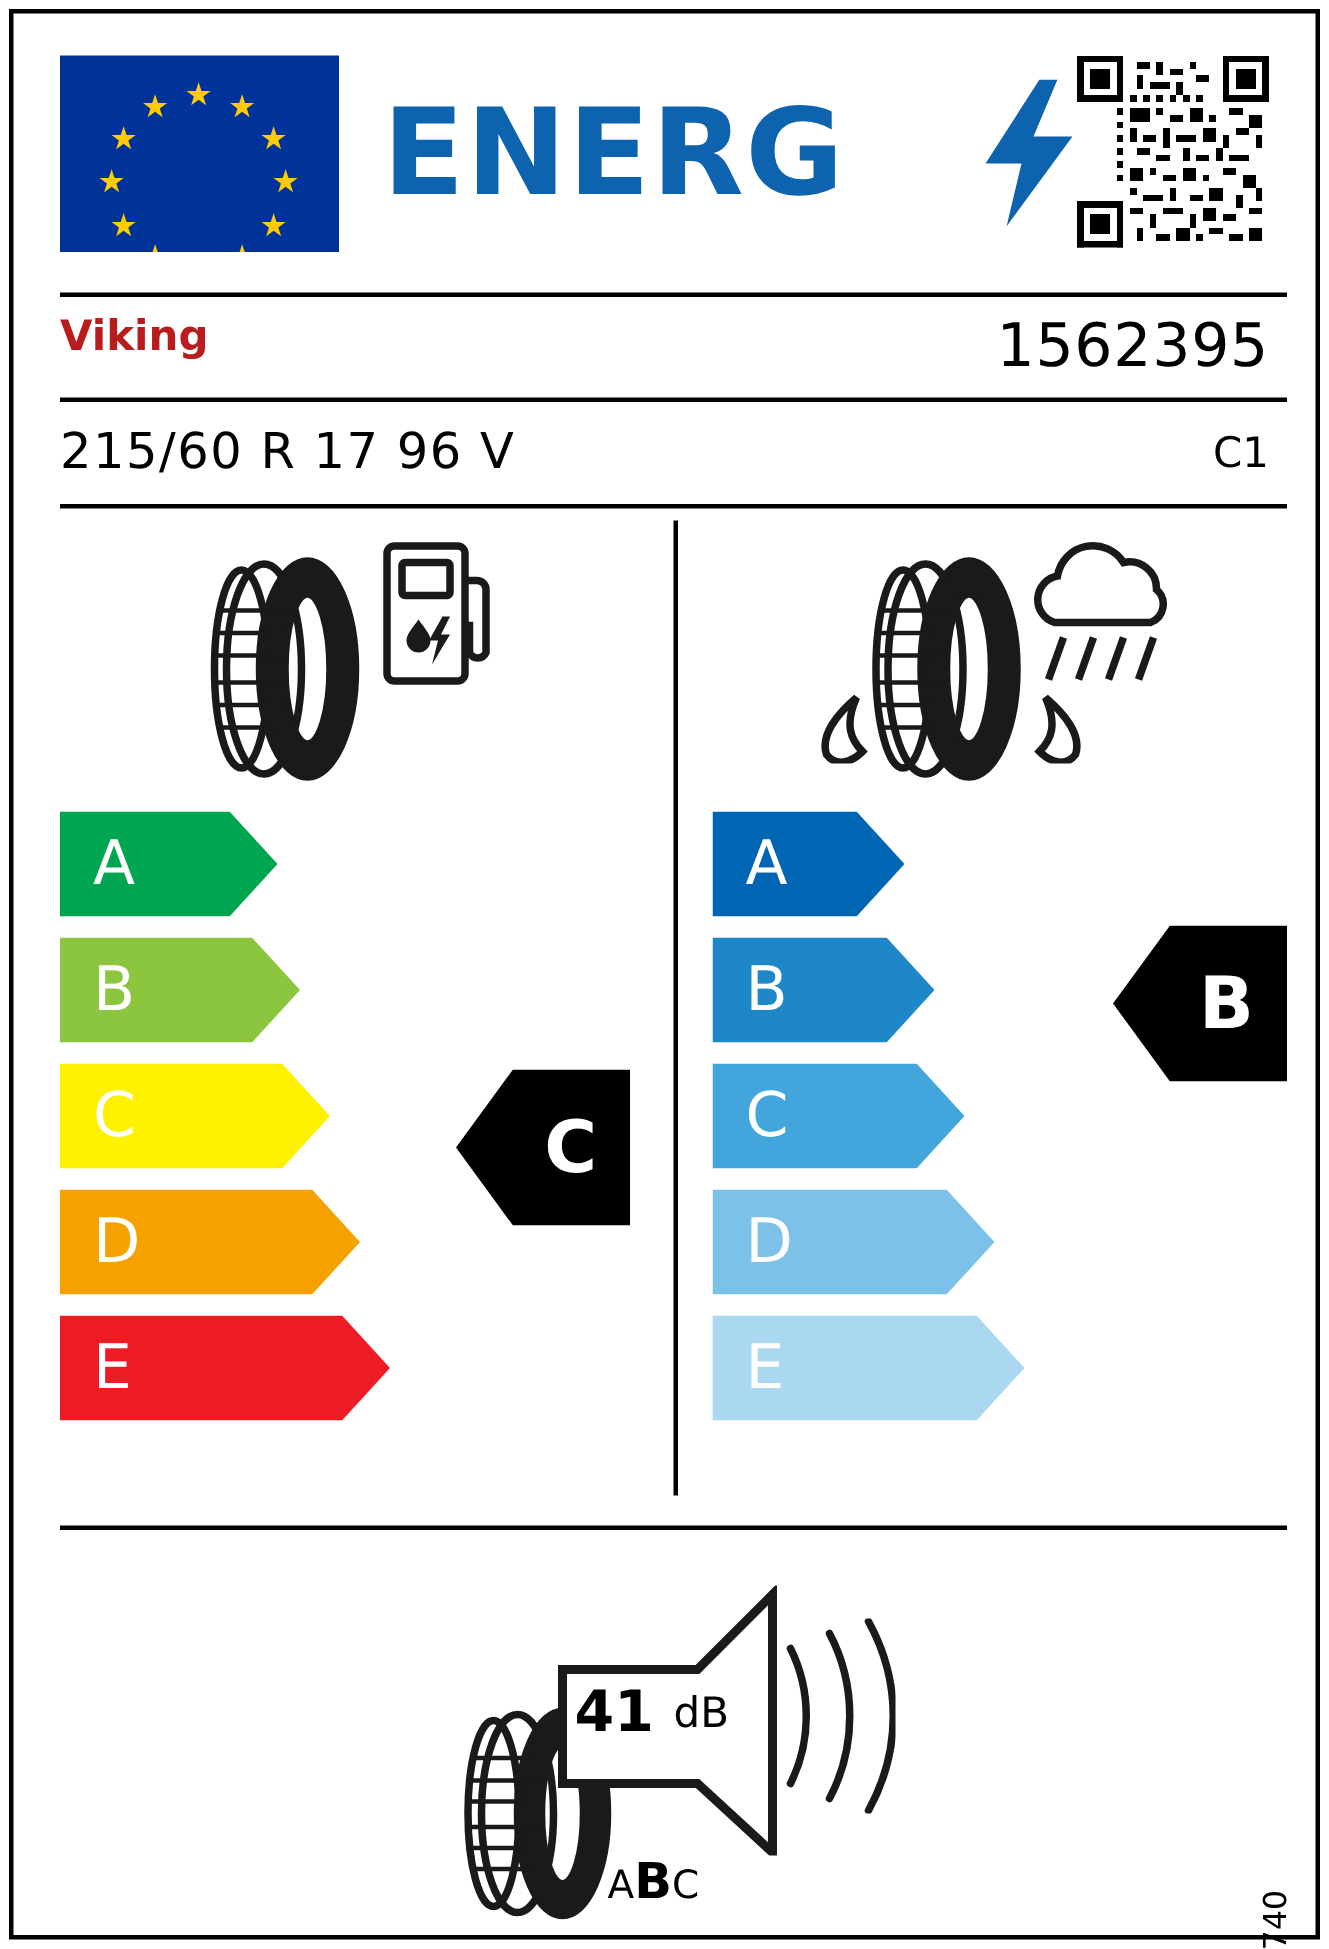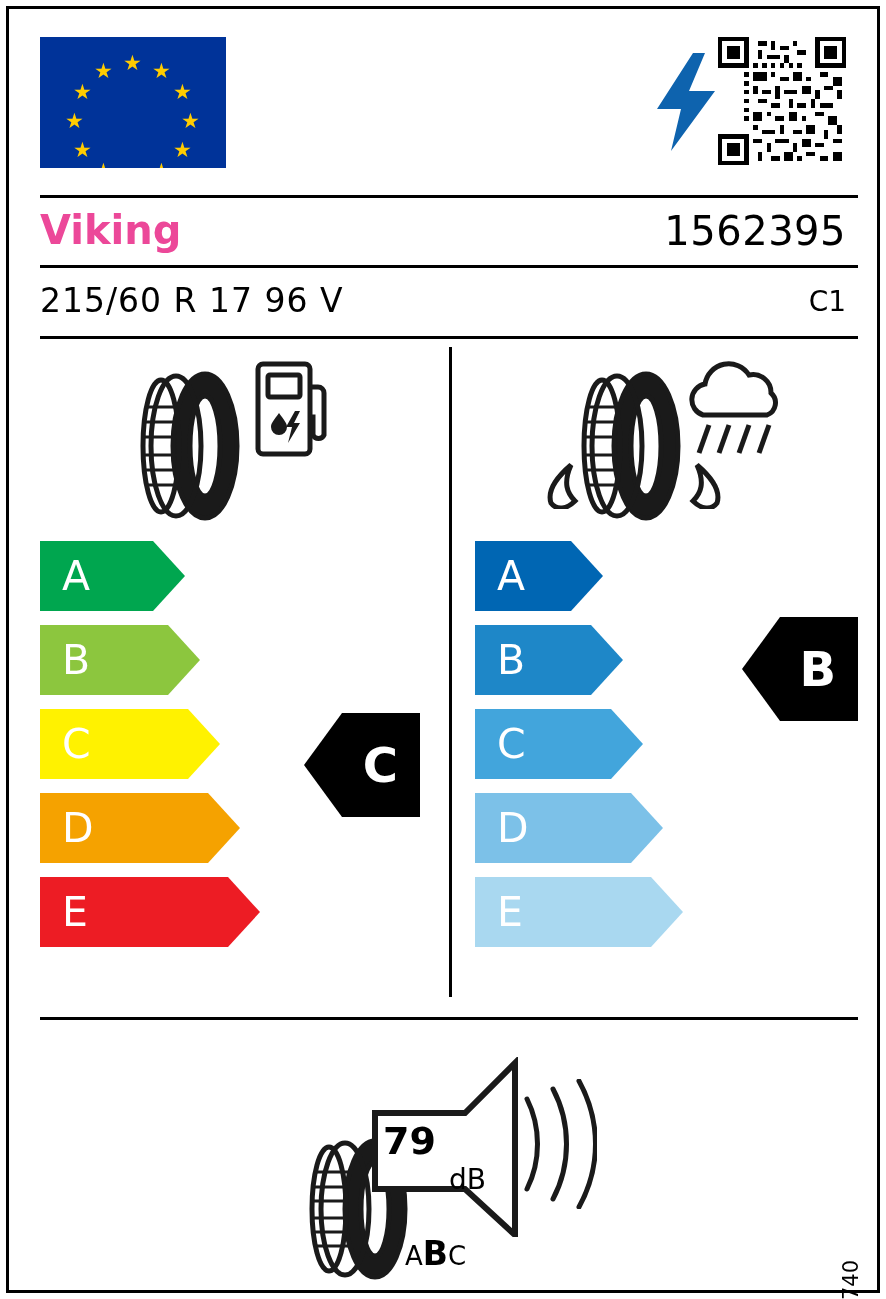--- a/index.html
+++ b/index.html
@@ -72,23 +72,23 @@
     width: 818px;
   }
   .rule.r1 { top: 186px; }
   .rule.r2 { top: 256px; }
   .rule.r3 { top: 327px; }
   .rule.r4 { top: 1008px; }
 
   .brand {
     position: absolute;
     left: 31px; top: 198px;
-    font-size: 40px;
+    font-size: 28px;
     font-weight: bold;
-    color: #ec4899;
+    color: #b91c1c;
     letter-spacing: 0px;
   }
   .supplier-code {
     position: absolute;
     right: 31px; top: 199px;
     font-size: 40px;
     color: #000;
     letter-spacing: 0.5px;
   }
   .tyre-size {
@@ -197,21 +197,20 @@
     font-weight: bold;
     color: #000;
     line-height: 38px;
   }
   .db-unit {
     position: absolute;
     left: 440px; top: 1119px;
     font-size: 28px;
     color: #000;
     line-height: 28px;
-    margin-top: 38px;
   }
   .waves {
     position: absolute;
     left: 508px; top: 1070px;
     width: 80px; height: 130px;
   }
   .noise-class {
     position: absolute;
     left: 396px; top: 1232px;
     font-size: 26px;
@@ -246,20 +245,21 @@
       <div class="star" style="left:132px; top:103px;">★</div>
       <div class="star" style="left:111px; top:124px;">★</div>
 
       <div class="star" style="left:53px;  top:124px;">★</div>
       <div class="star" style="left:32px;  top:103px;">★</div>
       <div class="star" style="left:24px;  top:74px;">★</div>
       <div class="star" style="left:32px;  top:45px;">★</div>
       <div class="star" style="left:53px;  top:24px;">★</div>
     </div>
 
+    <div class="energy-word">ENERG</div>
 
     <svg class="bolt" viewBox="0 0 58 98">
       <polygon points="36,0 0,56 24,56 14,98 58,38 32,38 48,0" fill="#0E63AE"></polygon>
     </svg>
 
     <svg class="qr" viewBox="0 0 29 29" shape-rendering="crispEdges">
       <rect width="29" height="29" fill="#fff"></rect>
       <g fill="#000">
 
         <rect x="0" y="0" width="7" height="1"></rect>
@@ -524,21 +524,21 @@
       <line x1="12" y1="84" x2="60" y2="84"></line>
       <line x1="13" y1="98" x2="60" y2="98"></line>
       <line x1="16" y1="112" x2="60" y2="112"></line>
     </g>
   </svg>
 
   <svg class="speaker" viewBox="0 0 152 180">
     <path d="M6 56 L6 132 L96 132 L146 178 L146 6 L96 56 Z" fill="#fff" stroke="#1a1a1a" stroke-width="6"></path>
   </svg>
 
-  <div class="db-value">79</div>
+  <div class="db-value">41</div>
   <div class="db-unit">dB</div>
 
   <svg class="waves" viewBox="0 0 80 130">
     <g fill="none" stroke="#1a1a1a" stroke-width="5" stroke-linecap="round">
       <path d="M10 20 C24 48 24 82 10 110"></path>
       <path d="M36 10 C54 44 54 86 36 120"></path>
       <path d="M62 2 C84 42 84 88 62 128"></path>
     </g>
   </svg>
 

